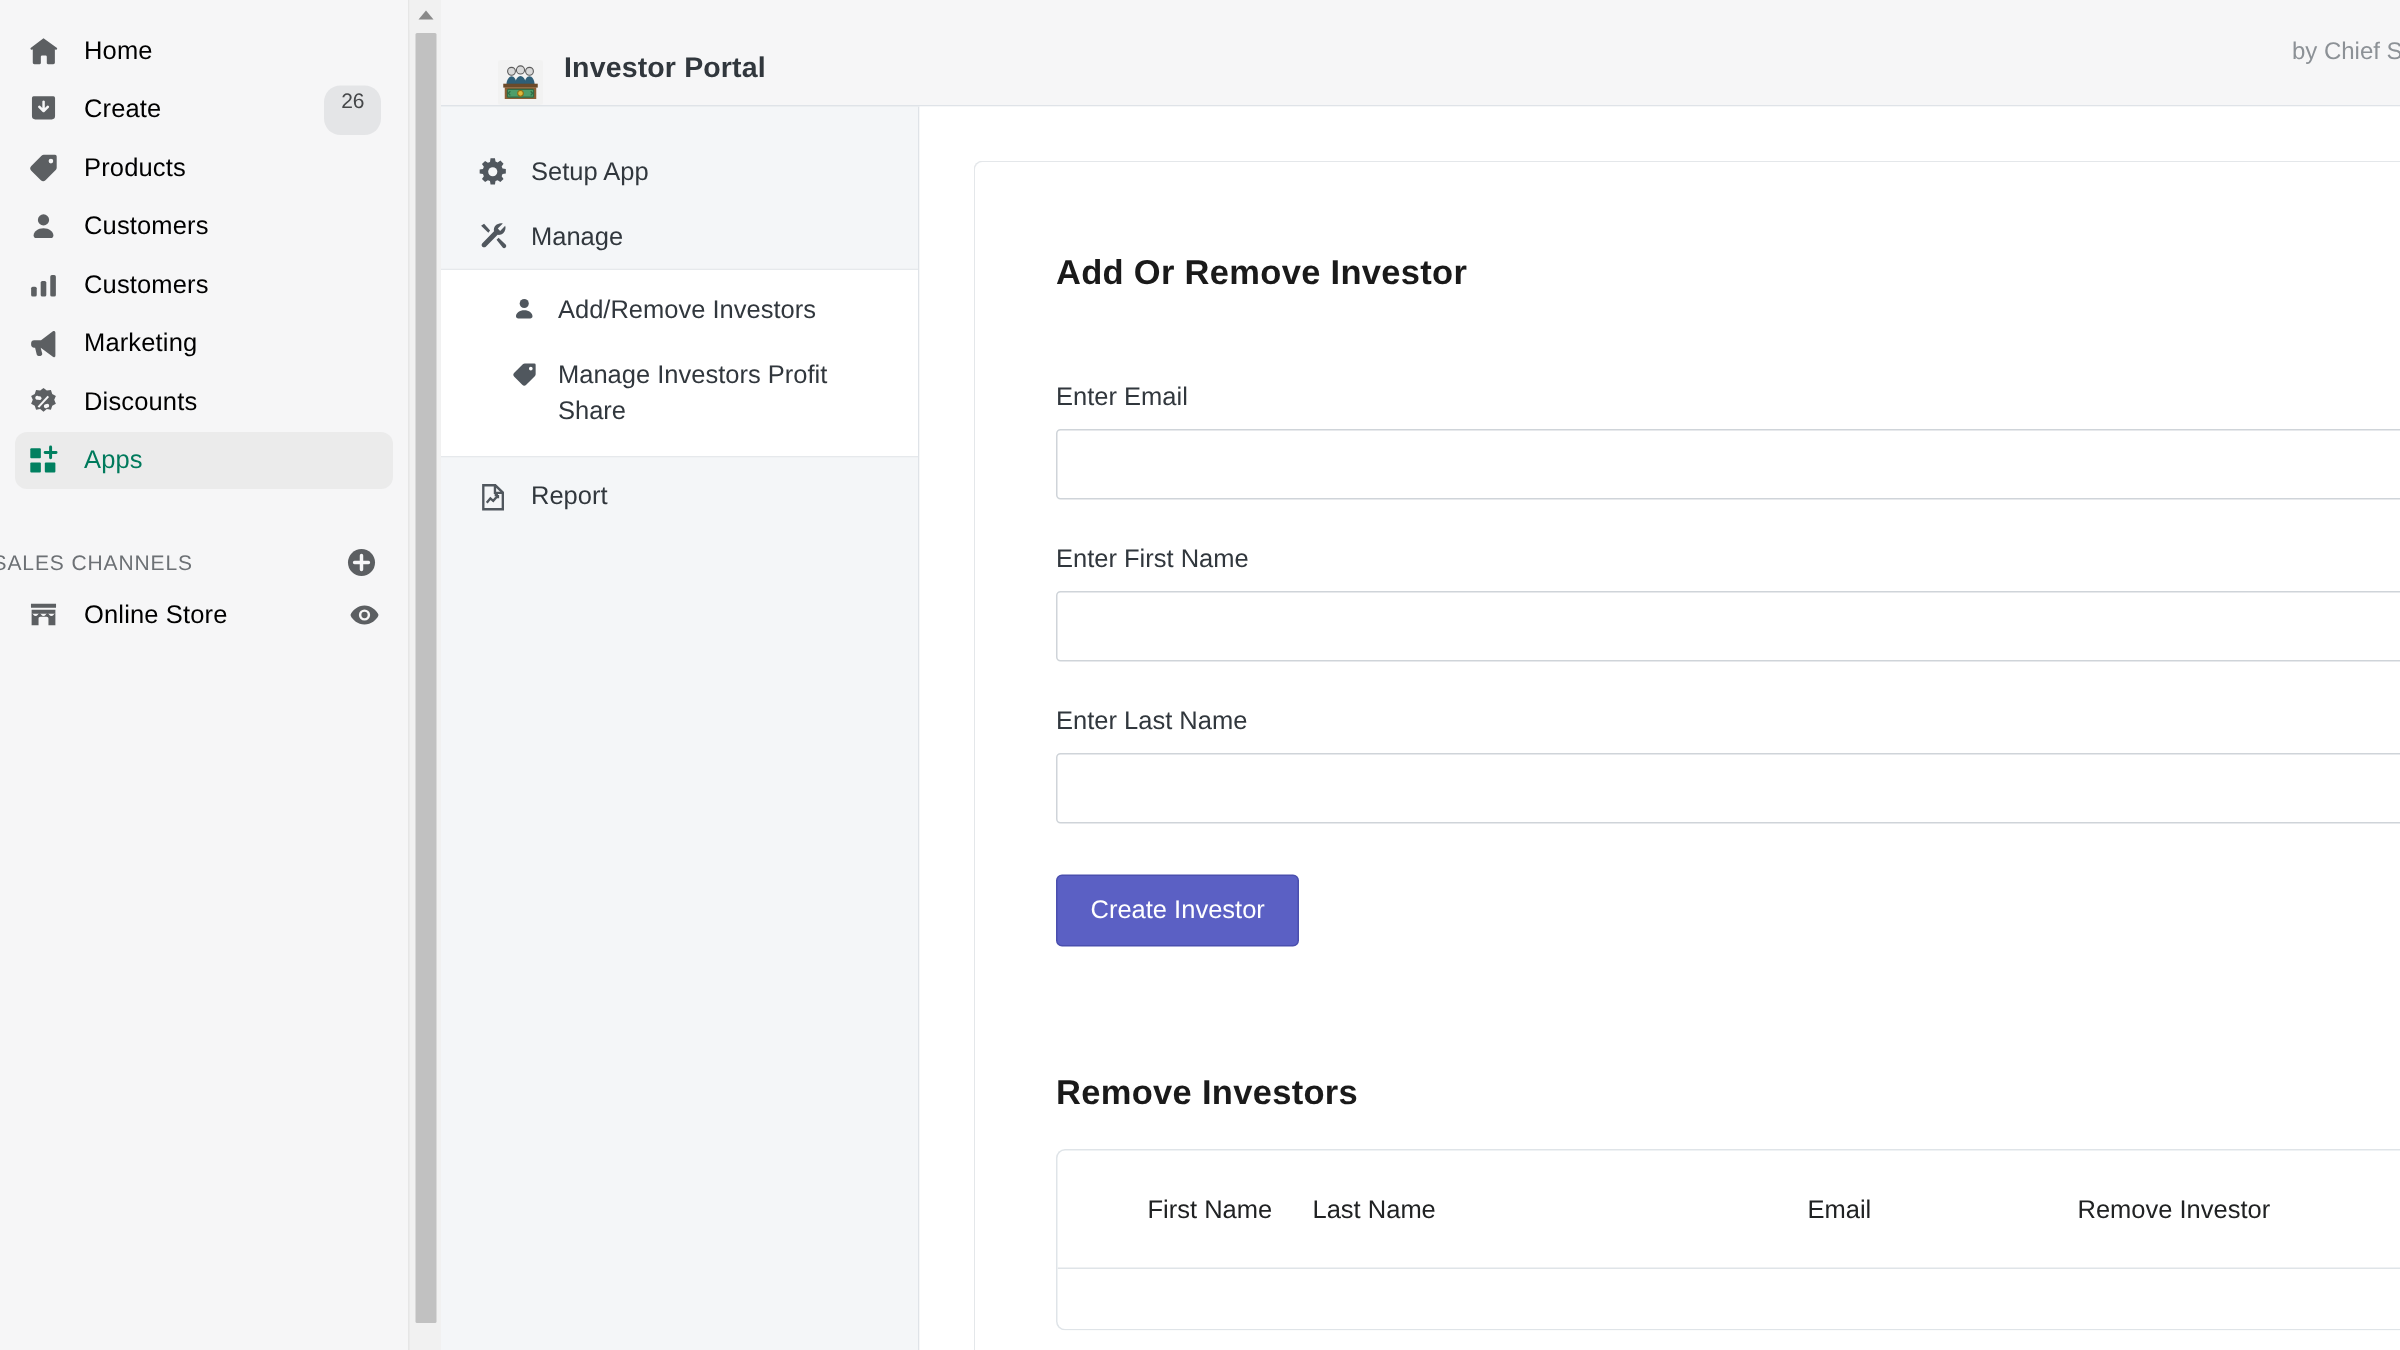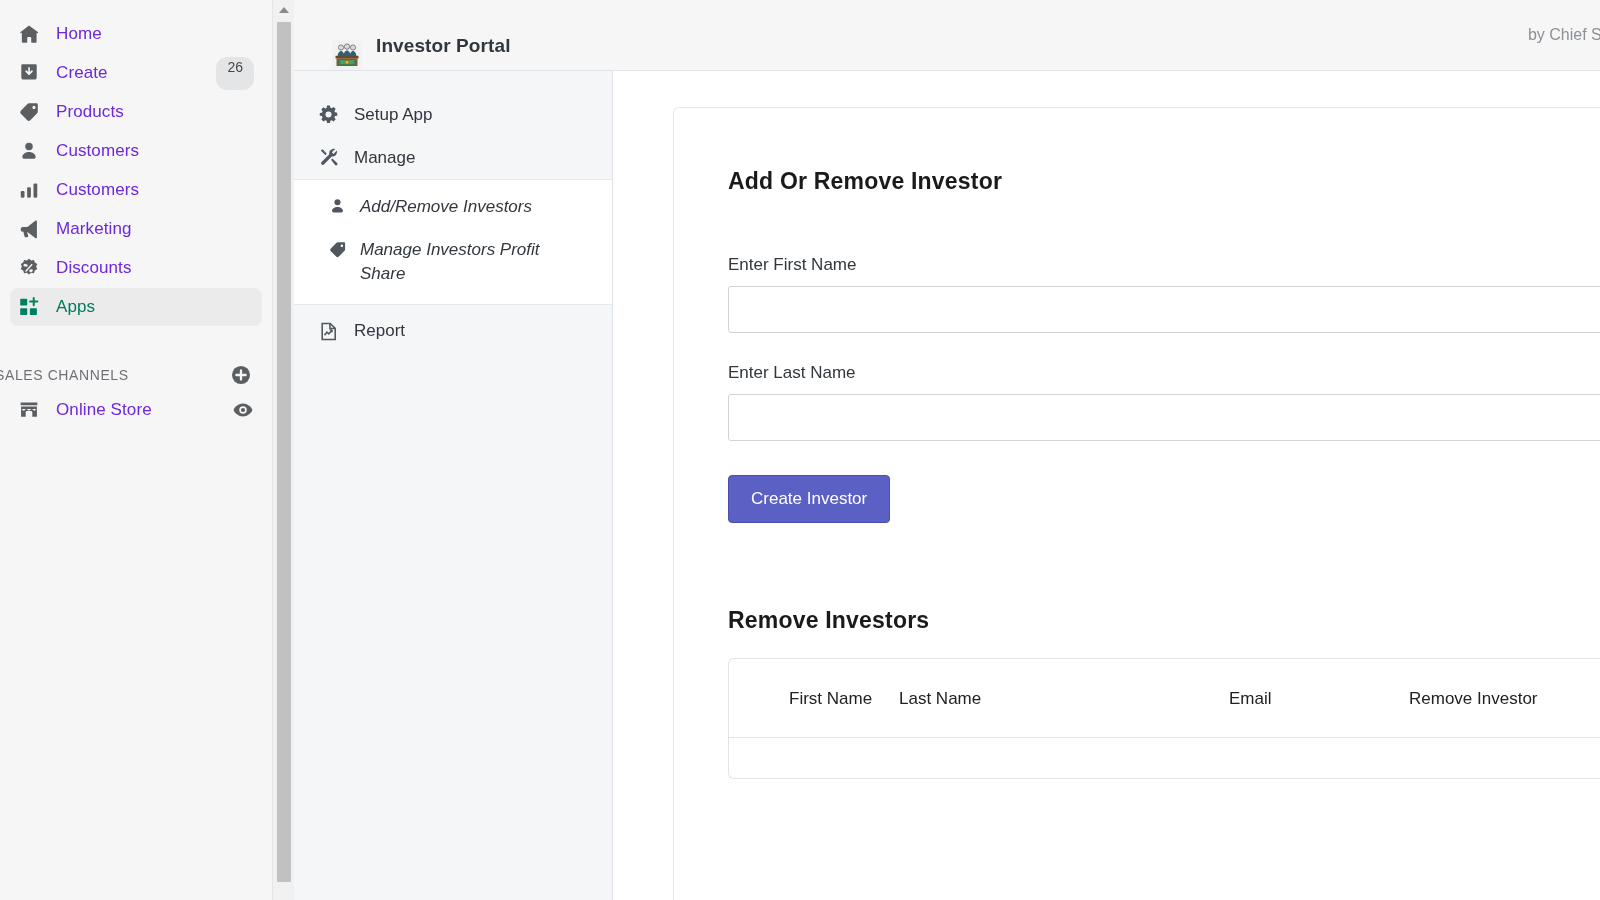--- a/index.html
+++ b/index.html
@@ -35,21 +35,21 @@
   .nav-ico {
     width: 22px; height: 22px;
     margin-right: 16px;
     flex: 0 0 22px;
     display: flex; align-items: center; justify-content: center;
     color: #5c5f62;
   }
   .nav-ico svg { display: block; }
   .nav-label {
     font-size: 17px;
-    color: #6d28d9;
+    color: #000000;
     letter-spacing: 0.1px;
     white-space: nowrap;
   }
   .nav-item.active .nav-label { color: #007a5c; font-weight: 400; text-align: center; }
   .nav-item.active .nav-ico { color: #008060; }
   .nav-badge {
     margin-left: auto;
     background: #e4e5e7;
     color: #454749;
     font-size: 14px;
@@ -147,21 +147,20 @@
     font-size: 16px;
     color: #8c9196;
     white-space: nowrap;
   }
 
   
   .app-body {
     display: flex;
     height: 829px;
     background: #ffffff;
-    gap: 24px;
   }
 
   .app-menu {
     width: 319px;
     flex: 0 0 319px;
     background: #f4f6f8;
     border-right: 1px solid #dfe3e8;
     padding-top: 22px;
   }
   .menu-item {
@@ -178,26 +177,25 @@
     color: #50575e;
   }
   .submenu {
     background: #ffffff;
     border-top: 1px solid #e6e9ec;
     border-bottom: 1px solid #e6e9ec;
     padding: 6px 0 8px;
   }
   .submenu-item {
     display: flex; align-items: flex-start;
-    padding: 9px 18px 9px 32px;
+    padding: 9px 18px 9px 44px;
     cursor: pointer;
     font-size: 17px;
     color: #31373d;
     line-height: 1.45;
-    font-style: italic;
   }
   .submenu-ico {
     width: 22px; flex: 0 0 22px;
     margin-right: 12px;
     margin-top: 2px;
     display: flex; align-items: center; justify-content: center;
     color: #50575e;
   }
   .submenu-label { max-width: 215px; }
 
@@ -495,20 +493,24 @@
           <span>Report</span>
         </div>
 
       </aside>
 
       <main class="content-area">
         <div class="card">
 
           <h2 class="section-title">Add Or Remove Investor</h2>
 
+          <div>
+            <div class="field-label">Enter Email</div>
+            <input class="text-input" type="text" value="" style="">
+          </div>
 
           <div>
             <div class="field-label">Enter First Name</div>
             <input class="text-input" type="text" value="" style="">
           </div>
 
           <div>
             <div class="field-label">Enter Last Name</div>
             <input class="text-input" type="text" value="" style="">
           </div>

